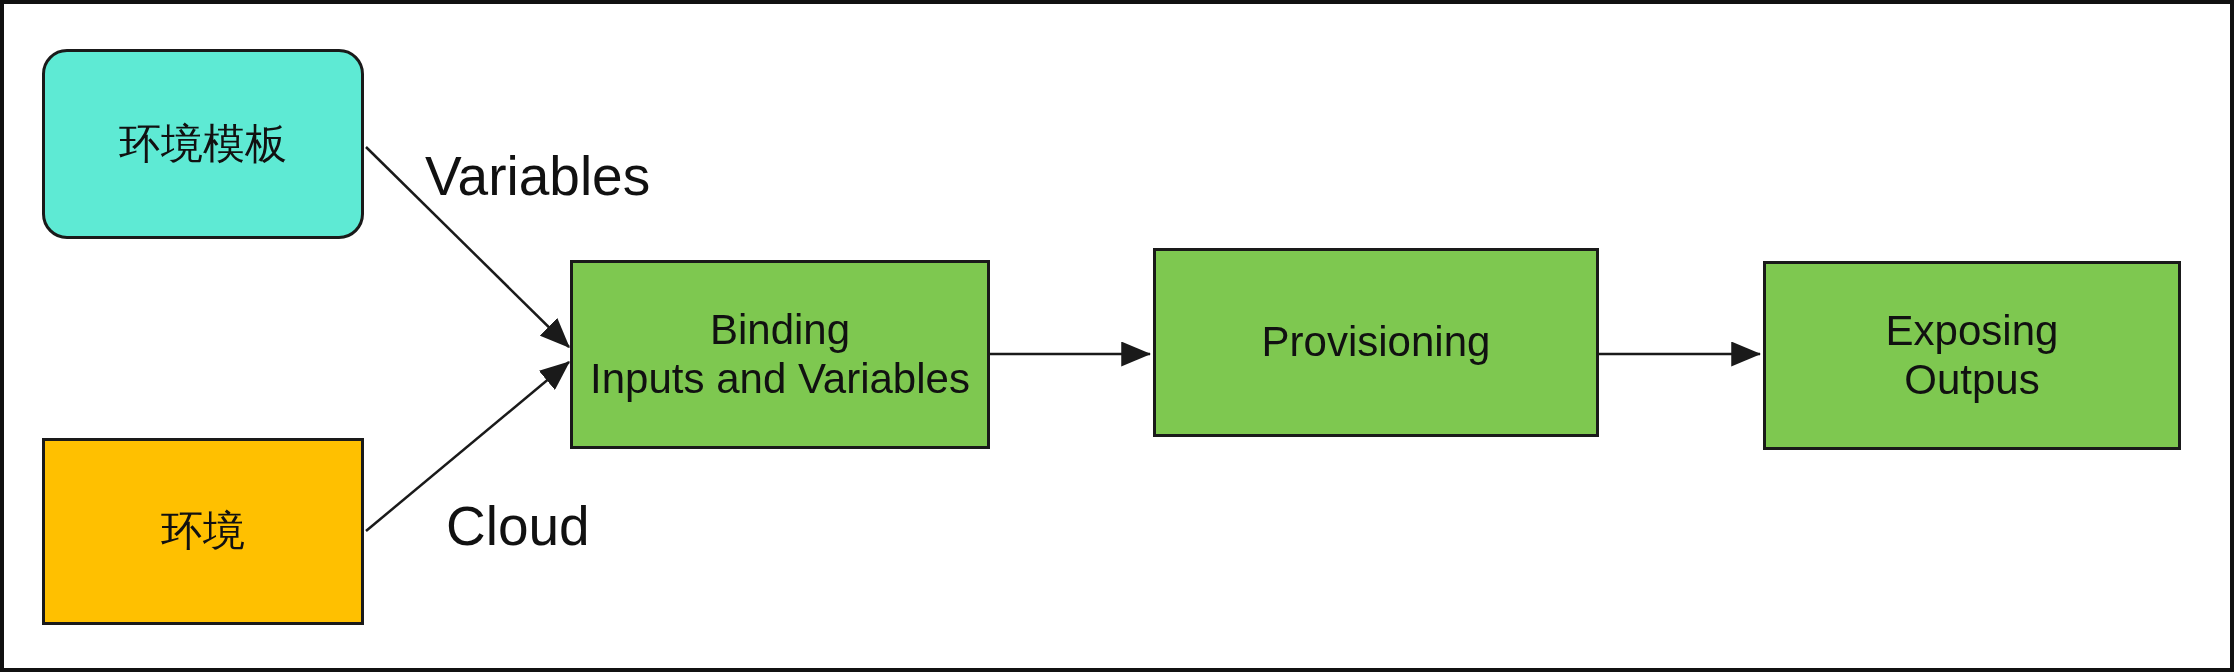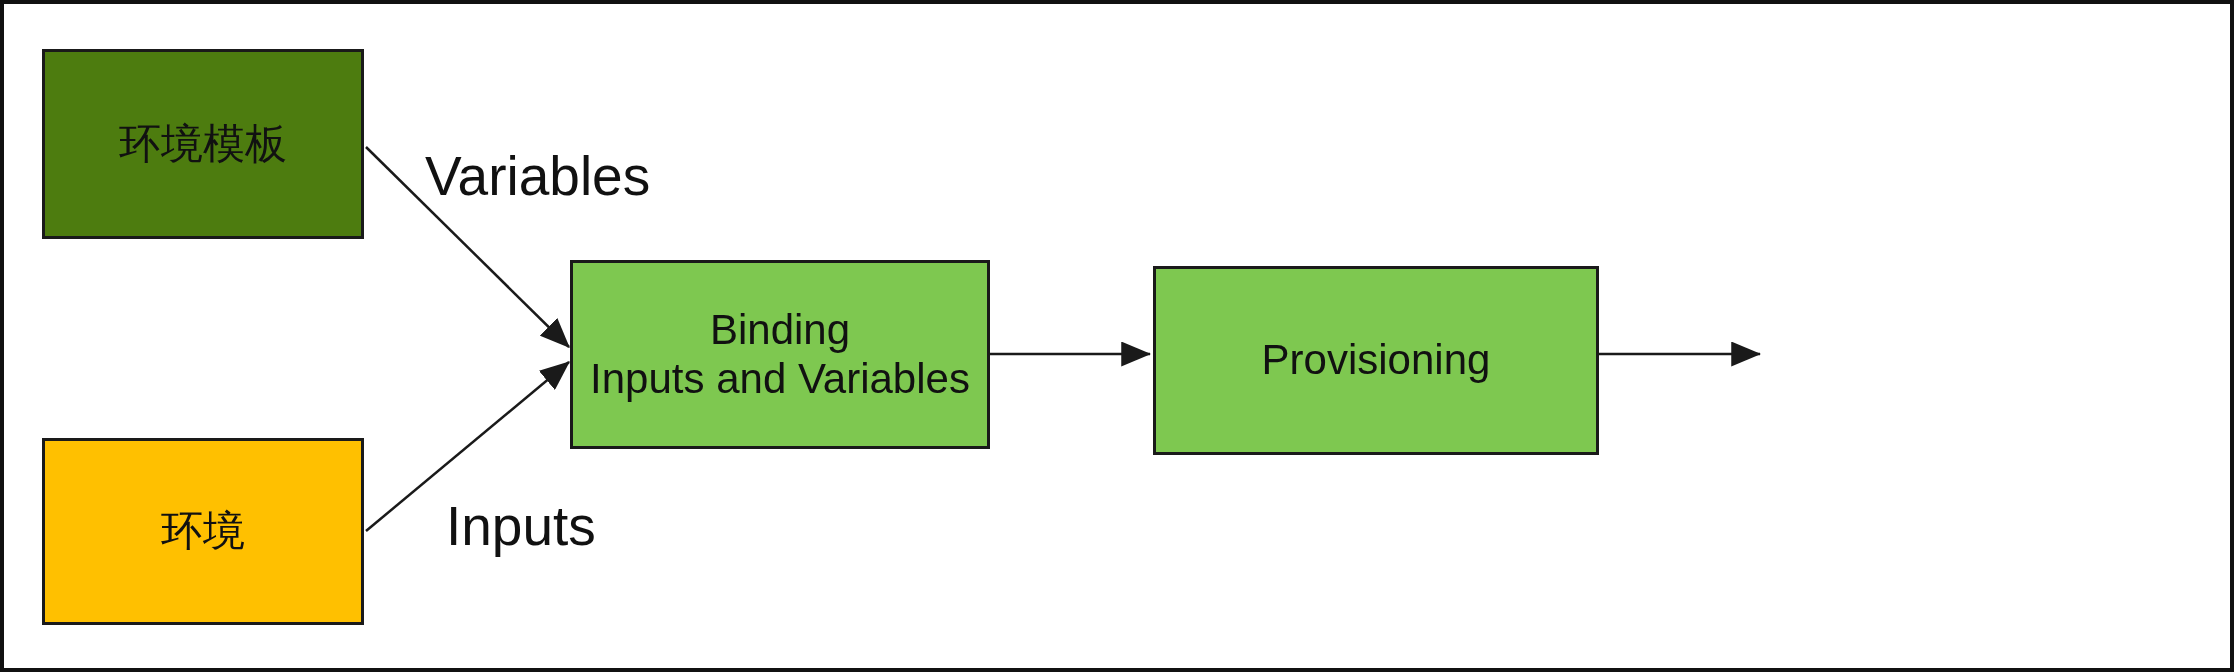--- a/index.html
+++ b/index.html
@@ -33,34 +33,34 @@
     border: 3px solid #1a1a1a;
     display: flex;
     flex-direction: column;
     align-items: center;
     justify-content: center;
     text-align: center;
     color: #111111;
     font-size: 42px;
     line-height: 1.16;
   }
-  .node-blue   { background: #4d7c0f; }
+  .node-blue   { background: #5eead4; border-radius: 25px; }
   .node-orange { background: #FFC000; }
   .node-green  { background: #7EC850; }
   .edge-label {
     position: absolute;
     color: #111111;
     font-size: 55px;
     white-space: nowrap;
   }
   
   #node-env-template { left: 42px;   top: 49px;  width: 322px; height: 190px; }
   #node-environment  { left: 42px;   top: 438px; width: 322px; height: 187px; }
   #node-binding      { left: 570px;  top: 260px; width: 420px; height: 189px; }
-  #node-provisioning { left: 1153px; top: 266px; width: 446px; height: 189px; }
+  #node-provisioning { left: 1153px; top: 248px; width: 446px; height: 189px; }
   #node-exposing     { left: 1763px; top: 261px; width: 418px; height: 189px; }
   #edge-label-variables { left: 425px; top: 144px; }
   #edge-label-inputs    { left: 446px; top: 494px; }
 </style>
 </head>
 <body>
 
 <div class="canvas">
 
   <svg class="arrow-layer" viewBox="0 0 2234 672" xmlns="http://www.w3.org/2000/svg">
@@ -85,19 +85,23 @@
   </div>
 
   <div class="node node-orange" id="node-environment">
     <span>环境</span>
   </div>
 
   <div class="node node-green" id="node-provisioning">
     <span>Provisioning</span>
   </div>
 
+  <div class="node node-green" id="node-exposing">
+    <span>Exposing</span>
+    <span>Outpus</span>
+  </div>
 
   <div class="edge-label" id="edge-label-variables">Variables</div>
 
-  <div class="edge-label" id="edge-label-inputs">Inputs</div>
+  <div class="edge-label" id="edge-label-inputs">Cloud</div>
 
   <div class="frame"></div>
 </div>
 
 </body></html>

